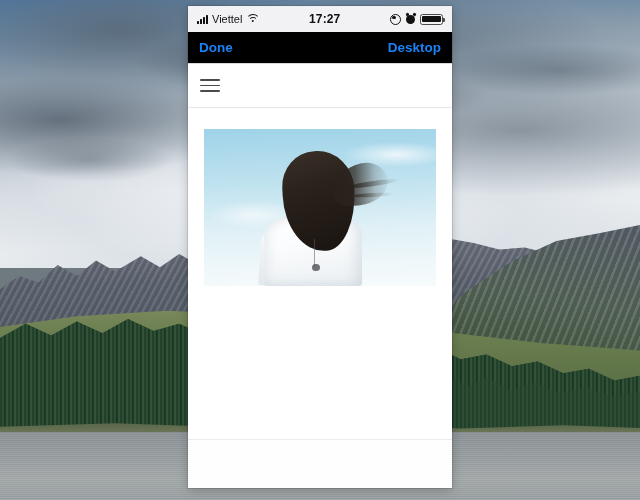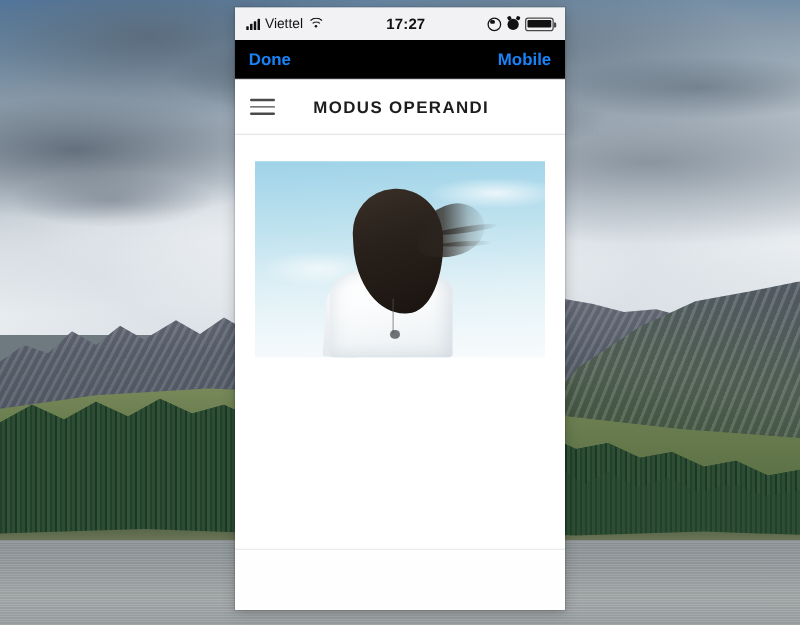--- a/index.html
+++ b/index.html
@@ -428,30 +428,29 @@
         <span class="loc-ico"></span>
         <span class="alarm-ico"></span>
         <span class="batt">
             <i></i>
           </span>
       </div>
     </div>
 
     <div class="toolbar">
       <div class="tb-btn">Done</div>
-      <div class="tb-btn">Mobile</div>
+      <div class="tb-btn">Desktop</div>
     </div>
 
     <div class="site-header">
       <div class="hamburger">
           <i></i>
           <i></i>
           <i></i>
         </div>
-      <div class="site-title">MODUS OPERANDI</div>
     </div>
 
     <div class="content">
       <div class="hero-wrap">
         <div class="hero">
           <div class="cloud-a"></div>
           <div class="cloud-b"></div>
           <div class="sleeve"></div>
           <div class="body"></div>
           <div class="hair"></div>

